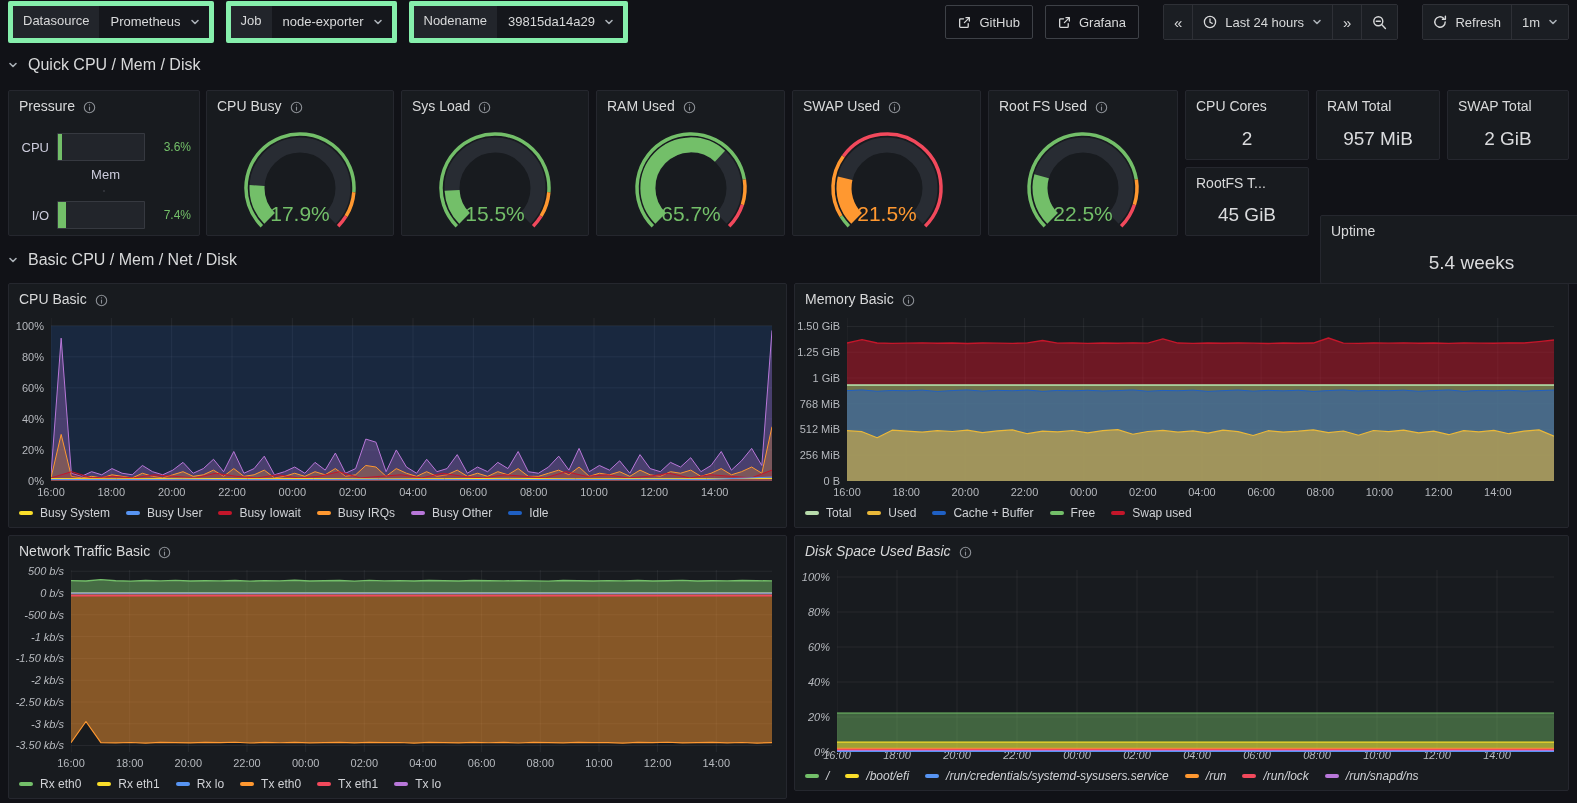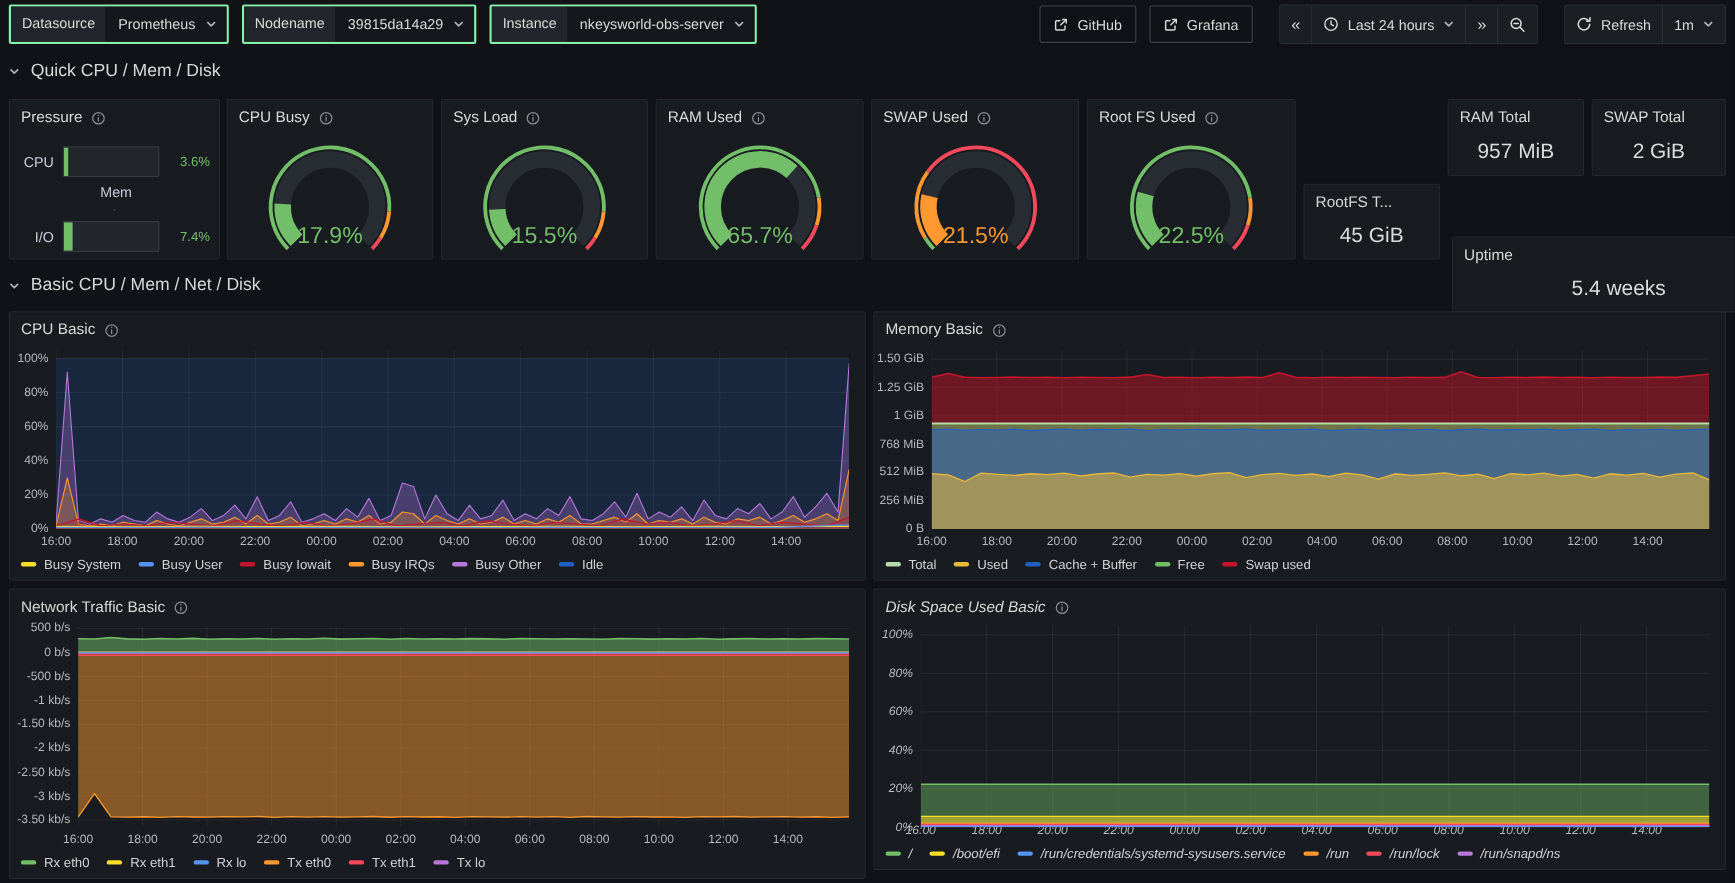--- a/index.html
+++ b/index.html
@@ -2,21 +2,21 @@
 <html><head>
 <meta charset="utf-8">
 <style>
   html,body{margin:0;padding:0;background:#0b0c0e;}
   #app{position:relative;width:1577px;height:803px;background:#111217;overflow:hidden;
        font-family:"Liberation Sans",sans-serif;color:#d8d9da;-webkit-font-smoothing:antialiased;}
   
   .toolbar{position:absolute;top:0;left:0;right:0;height:44px;display:flex;align-items:center;
            padding:0 8px;gap:12px;}
   .vars{display:flex;gap:12px;align-items:center;}
-  .vargroup{display:flex;height:32px;border:2px solid #86efac;border-radius:2px;overflow:hidden;}
+  .vargroup{display:flex;height:32px;border:5px solid #86efac;border-radius:2px;overflow:hidden;}
   .varlabel{background:#22252b;padding:0 10px;font-size:13px;line-height:30px;color:#d8d9da;}
   .varvalue{background:#15171c;padding:0 9px 0 11px;font-size:13px;line-height:30px;color:#d8d9da;
             display:flex;align-items:center;gap:9px;cursor:pointer;}
   .tright{margin-left:auto;display:flex;align-items:center;gap:12px;}
   .linkbtn{display:flex;align-items:center;gap:8px;height:32px;padding:0 12px;border:1px solid #3e4147;
            border-radius:2px;font-size:13px;font-weight:500;cursor:pointer;background:#111217;}
   .btngroup{display:flex;height:34px;border:1px solid #2e3036;border-radius:2px;overflow:hidden;background:#1b1e23;}
   .gbtn{display:flex;align-items:center;gap:8px;padding:0 10px;font-size:13px;border-right:1px solid #2e3036;
         cursor:pointer;background:#1b1e23;color:#d8d9da;}
   .gbtn:last-child{border-right:none;}
@@ -62,34 +62,34 @@
           <span class="varvalue">
             <span>Prometheus</span>
             <span class="ic">
               <svg width="10" height="10" viewBox="0 0 10 10" fill="none" stroke="#aab0b6" stroke-width="1.6" stroke-linecap="round" stroke-linejoin="round">
                 <path d="M2 3.5 5 6.5 8 3.5"></path>
               </svg>
             </span>
           </span>
         </div>
         <div class="vargroup">
-          <span class="varlabel">Nodename</span>
+          <span class="varlabel">Job</span>
           <span class="varvalue">
-            <span>39815da14a29</span>
+            <span>node-exporter</span>
             <span class="ic">
               <svg width="10" height="10" viewBox="0 0 10 10" fill="none" stroke="#aab0b6" stroke-width="1.6" stroke-linecap="round" stroke-linejoin="round">
                 <path d="M2 3.5 5 6.5 8 3.5"></path>
               </svg>
             </span>
           </span>
         </div>
         <div class="vargroup">
-          <span class="varlabel">Instance</span>
+          <span class="varlabel">Nodename</span>
           <span class="varvalue">
-            <span>nkeysworld-obs-server</span>
+            <span>39815da14a29</span>
             <span class="ic">
               <svg width="10" height="10" viewBox="0 0 10 10" fill="none" stroke="#aab0b6" stroke-width="1.6" stroke-linecap="round" stroke-linejoin="round">
                 <path d="M2 3.5 5 6.5 8 3.5"></path>
               </svg>
             </span>
           </span>
         </div>
       </div>
     <div class="tright" id="tright">
         <div class="linkbtn">
@@ -317,20 +317,26 @@
       <div class="gaugewrap">
         <svg width="152" height="112" viewBox="0 0 152 112">
           <path d="M 37.82 104.18 A 54 54 0 1 1 129.34 57.55" stroke="#73bf69" stroke-width="3.5" fill="none"></path>
           <path d="M 129.34 57.55 A 54 54 0 0 1 127.36 82.69" stroke="#ff9830" stroke-width="3.5" fill="none"></path>
           <path d="M 127.36 82.69 A 54 54 0 0 1 114.18 104.18" stroke="#f2495c" stroke-width="3.5" fill="none"></path>
           <path d="M 45.59 96.41 A 43 43 0 1 1 106.41 96.41" stroke="#282c33" stroke-width="15" fill="none"></path>
           <path d="M 45.59 96.41 A 43 43 0 0 1 34.61 54.33" stroke="#73bf69" stroke-width="15" fill="none"></path>
           <text x="76" y="99" text-anchor="middle" font-size="21" font-weight="500" fill="#73bf69" font-family="Liberation Sans, sans-serif">22.5%</text>
         </svg>
       </div>
+    </div>
+    <div class="panel" style="left: 1185px; top: 90px; width: 124px; height: 70px;">
+      <div class="ptitle">
+        <span>CPU Cores</span>
+      </div>
+      <div class="statval">2</div>
     </div>
     <div class="panel" style="left: 1316px; top: 90px; width: 124px; height: 70px;">
       <div class="ptitle">
         <span>RAM Total</span>
       </div>
       <div class="statval">957 MiB</div>
     </div>
     <div class="panel" style="left: 1447px; top: 90px; width: 122px; height: 70px;">
       <div class="ptitle">
         <span>SWAP Total</span>
@@ -533,21 +539,21 @@
       <div class="ptitle">
         <span>Network Traffic Basic</span>
         <span class="ic">
           <svg width="13" height="13" viewBox="0 0 14 14" fill="none" stroke="#8a8e94" stroke-width="1.2">
             <circle cx="7" cy="7" r="5.6"></circle>
             <path d="M7 6.4v3.4" stroke-linecap="round"></path>
             <circle cx="7" cy="4.1" r="0.7" fill="#8a8e94" stroke="none"></circle>
           </svg>
         </span>
       </div>
-      <div class="yaxis" style="left: 0px; top: 34px; width: 55px; height: 182px;">
+      <div class="yaxis" style="left: 0px; top: 34px; width: 55px; height: 182px; font-style: italic;">
         <div class="ylab" style="top: 0.717703%;">500 b/s</div>
         <div class="ylab" style="top: 12.6794%;">0 b/s</div>
         <div class="ylab" style="top: 24.6411%;">-500 b/s</div>
         <div class="ylab" style="top: 36.6029%;">-1 kb/s</div>
         <div class="ylab" style="top: 48.5646%;">-1.50 kb/s</div>
         <div class="ylab" style="top: 60.5263%;">-2 kb/s</div>
         <div class="ylab" style="top: 72.488%;">-2.50 kb/s</div>
         <div class="ylab" style="top: 84.4498%;">-3 kb/s</div>
         <div class="ylab" style="top: 96.4115%;">-3.50 kb/s</div>
       </div>

